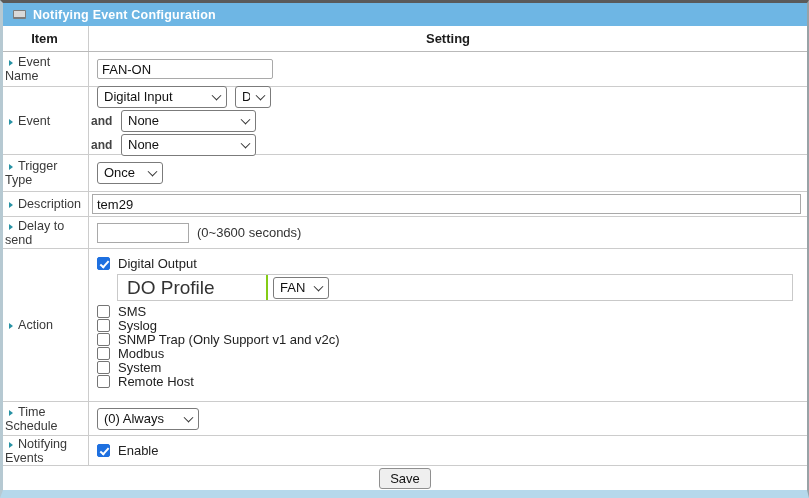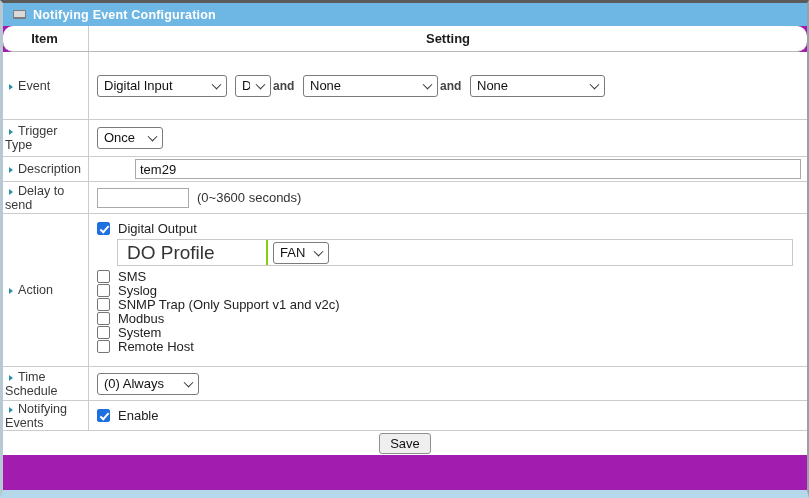--- a/index.html
+++ b/index.html
@@ -5,21 +5,21 @@
   * { box-sizing: border-box; margin: 0; padding: 0; }
   html,body { width: 809px; height: 498px; background: #eef3f6; }
   body { font-family: "Liberation Sans", sans-serif; }
 
   .page {
     width: 809px; height: 498px;
     border-top: 3px solid #5a5a5a;
     border-left: 3px solid #b6c9d2;
     border-right: 2px solid #98a2a6;
     border-bottom: 8px solid #b5d8eb;
-    background: #a21caf;
+    background: #86efac;
     overflow: hidden;
   }
 
   
   .titlebar {
     height: 23px; background: #6eb6e4;
     display: flex; align-items: center;
     padding-left: 10px;
   }
   .win-icon {
@@ -31,39 +31,39 @@
   .title-text { color: #ffffff; font-size: 12.5px; font-weight: bold; letter-spacing: .2px; }
 
   
   .row { display: flex; border-bottom: 1px solid #cccccc; background: #fff; }
   .cell-item {
     width: 86px; border-right: 1px solid #cccccc;
     display: flex; align-items: center; padding: 2px 2px 2px 2px;
   }
   .cell-set { flex: 1; display: flex; align-items: center; padding-left: 8px; }
 
-  .thead { height: 26px; border-bottom: 1px solid #b9b9b9; border-radius: 10px; }
+  .thead { height: 26px; border-bottom: 1px solid #b9b9b9; }
   .thead .cell-item, .thead .cell-set {
     justify-content: center; font-weight: bold; font-size: 13px; color: #1c1c1c;
     padding-left: 0;
   }
 
   .label-inner { font-size: 12.6px; color: #3a3a3a; line-height: 14px; text-indent: 4px; }
   .arrow-icon {
     display: inline-block; width: 0; height: 0;
     border-left: 4px solid #2892a4;
     border-top: 3.5px solid transparent;
     border-bottom: 3.5px solid transparent;
     margin-right: 5px;
   }
 
   .r-eventname { height: 35px; }
   .r-event     { height: 68px; }
   .r-trigger   { height: 37px; }
-  .r-desc      { height: 25px; gap: 43px; }
+  .r-desc      { height: 25px; }
   .r-delay     { height: 32px; }
   .r-action    { height: 153px; }
   .r-time      { height: 34px; }
   .r-notify    { height: 30px; }
 
   
   .sel { position: relative; display: inline-block; height: 22px; }
   .sel select {
     -webkit-appearance: none; appearance: none;
     width: 100%; height: 22px;
@@ -86,21 +86,21 @@
     border: 1px solid #a9a9a9; background: #fff; padding: 1px 4px; height: 20px;
   }
   .name-input {
     width: 176px; height: 21px;
     background: #dde6f8; border: 1px solid #8f9cb3; border-radius: 2px;
   }
   .desc-input { width: calc(100% - 6px); }
   .delay-input { width: 92px; height: 18px; }
   .hint { font-size: 13px; color: #333; margin-left: 8px; }
 
-  .evt-col { display: flex; flex-direction: row; gap: 2px; padding: 2px 0; }
+  .evt-col { display: flex; flex-direction: column; gap: 2px; padding: 2px 0; }
   .evt-line { display: flex; align-items: center; gap: 8px; }
   .and-label { font-size: 12px; color: #444; width: 22px; text-align: left; font-weight: bold; }
 
   
   .checkbox {
     width: 13px; height: 13px; display: inline-block; position: relative;
     background: #fff; border: 1px solid #757575; border-radius: 2px; flex: 0 0 auto;
   }
   .checkbox.checked { background: #1e70e0; border-color: #1e70e0; }
   .checkbox.checked::after {
@@ -142,20 +142,28 @@
   <div class="titlebar">
     <span class="win-icon"></span>
     <span class="title-text">Notifying Event Configuration</span>
   </div>
 
   <div class="row thead">
     <div class="cell-item">Item</div>
     <div class="cell-set">Setting</div>
   </div>
 
+  <div class="row r-eventname">
+    <div class="cell-item">
+      <div class="label-inner"><span class="arrow-icon"></span><span>Event Name</span></div>
+    </div>
+    <div class="cell-set">
+      <input type="text" class="name-input" value="FAN-ON" style="">
+    </div>
+  </div>
 
   <div class="row r-event">
     <div class="cell-item">
       <div class="label-inner"><span class="arrow-icon"></span><span>Event</span></div>
     </div>
     <div class="cell-set" style="padding-left:2px;">
       <div class="evt-col">
         <div class="evt-line" style="padding-left:6px;">
           <span class="sel w130">
             <select><option>Digital Input</option></select>

